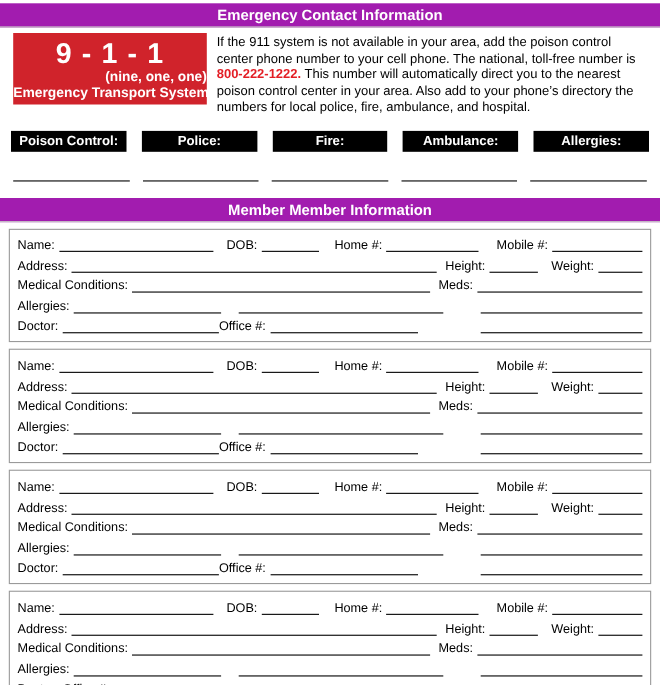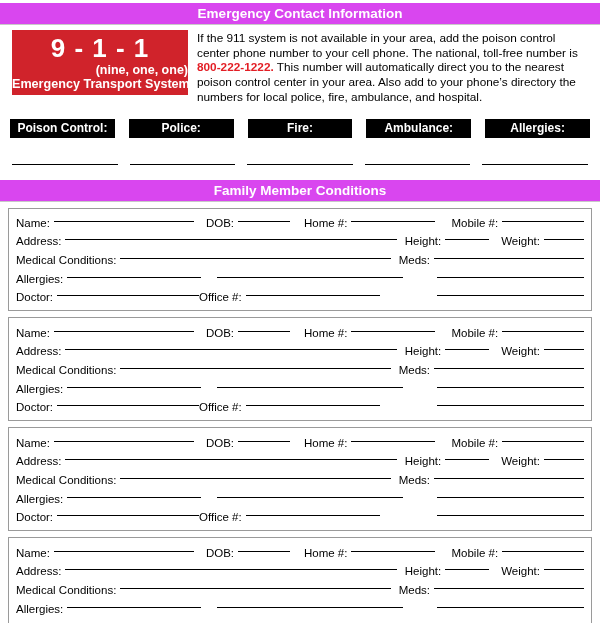--- a/index.html
+++ b/index.html
@@ -2,21 +2,21 @@
 <html><head>
 <meta charset="utf-8">
 <style>
   * { margin:0; padding:0; box-sizing:border-box; }
   html,body { background:#fff; }
   #page {
     position:relative; width:600px; height:623px; overflow:hidden;
     background:#fff; font-family:"Liberation Sans", sans-serif; color:#000;
   }
   .bar {
-    background:#d946ef; color:#fff; text-align:center;
+    background:#a21caf; color:#fff; text-align:center;
     font-weight:bold; font-size:13.5px; height:22px; line-height:22px;
     border-bottom:1px solid #c8c8c8;
   }
   .bar.top { margin-top:3px; }
   
   .intro { display:flex; margin:5px 20px 0 12px; }
   .red-box {
     width:176px; height:65px; flex:0 0 176px;
     color:#fff; text-align:center; padding-top:4px;
   }
@@ -36,21 +36,21 @@
   }
   .contact-lines { display:flex; gap:12px; margin:26px 12px 0 12px; }
   .contact-line { flex:1; border-bottom:1.5px solid #000; height:1px; }
   .bar.family { margin-top:15px; }
   
   #family-blocks { margin-top:6px; }
   .member-block {
     border:1px solid #9a9a9a; margin:0 8px 6px 8px;
     padding:5px 7px 4px 7px; background:#fff;
   }
-  .frow { display:flex; align-items:center; height:18.6px; }
+  .frow { display:flex; align-items:flex-end; height:18.6px; }
   .lbl { font-size:11.5px; line-height:18px; white-space:nowrap; }
   .ln  { border-bottom:1.5px solid #000; height:1px; margin-bottom:3px; display:block; }
   .grow { flex:1 1 auto; }
   .mlauto { margin-left:auto; } .ml8{margin-left:8px;} .ml10{}
   .ml12{margin-left:12px;} .ml14{margin-left:14px;} .ml16{margin-left:16px;}
   .w40{width:40px;} .w44{width:44px;} .w52{width:52px;}
   .w84{width:84px;} .w134{width:134px;} .w140{width:140px;} .w142{width:142px;}
   .w147{width:147px;} .w150{width:150px;} .w186{width:186px;}
   .sp4 { width:4px; flex:0 0 4px; }
 </style>
@@ -78,21 +78,21 @@
     <div class="contact-box">Allergies:</div>
   </div>
   <div class="contact-lines">
     <div class="contact-line"></div>
     <div class="contact-line"></div>
     <div class="contact-line"></div>
     <div class="contact-line"></div>
     <div class="contact-line"></div>
   </div>
 
-  <div class="bar family">Family Member Conditions</div>
+  <div class="bar family">Member Member Information</div>
 
   <div id="family-blocks">
     <div class="member-block">
       <div class="frow">
         <span class="lbl">Name:</span>
         <span class="sp4"></span>
           <span class="ln w140"></span>
         <span class="lbl ml12">DOB:</span>
         <span class="sp4"></span>
           <span class="ln w52"></span>

